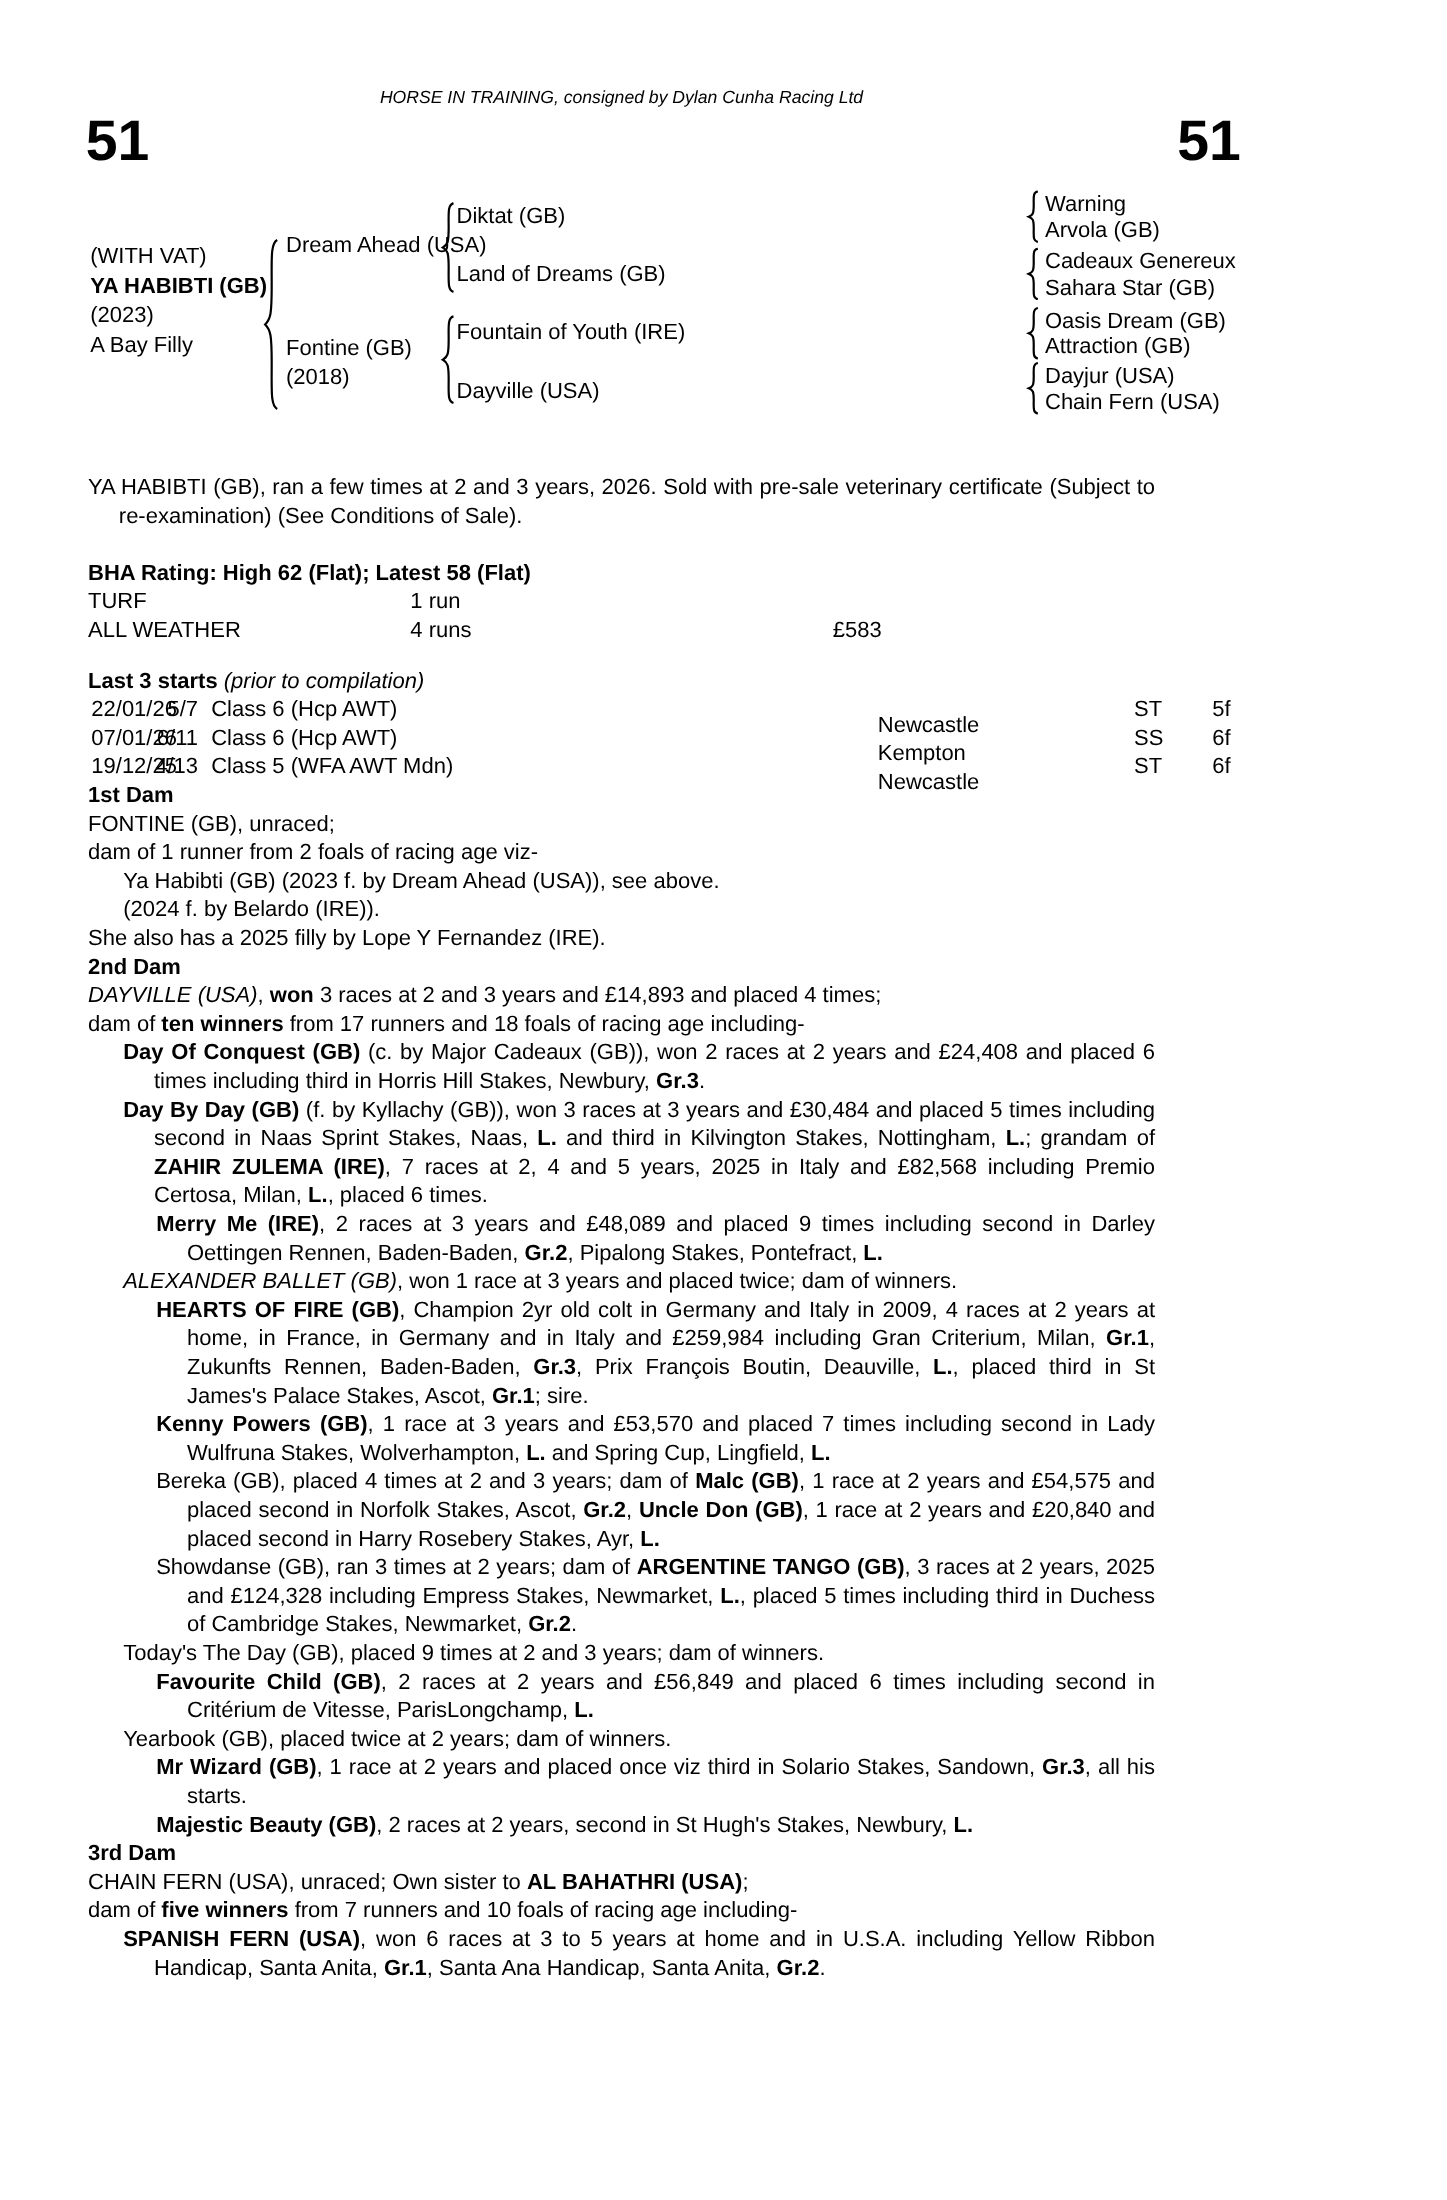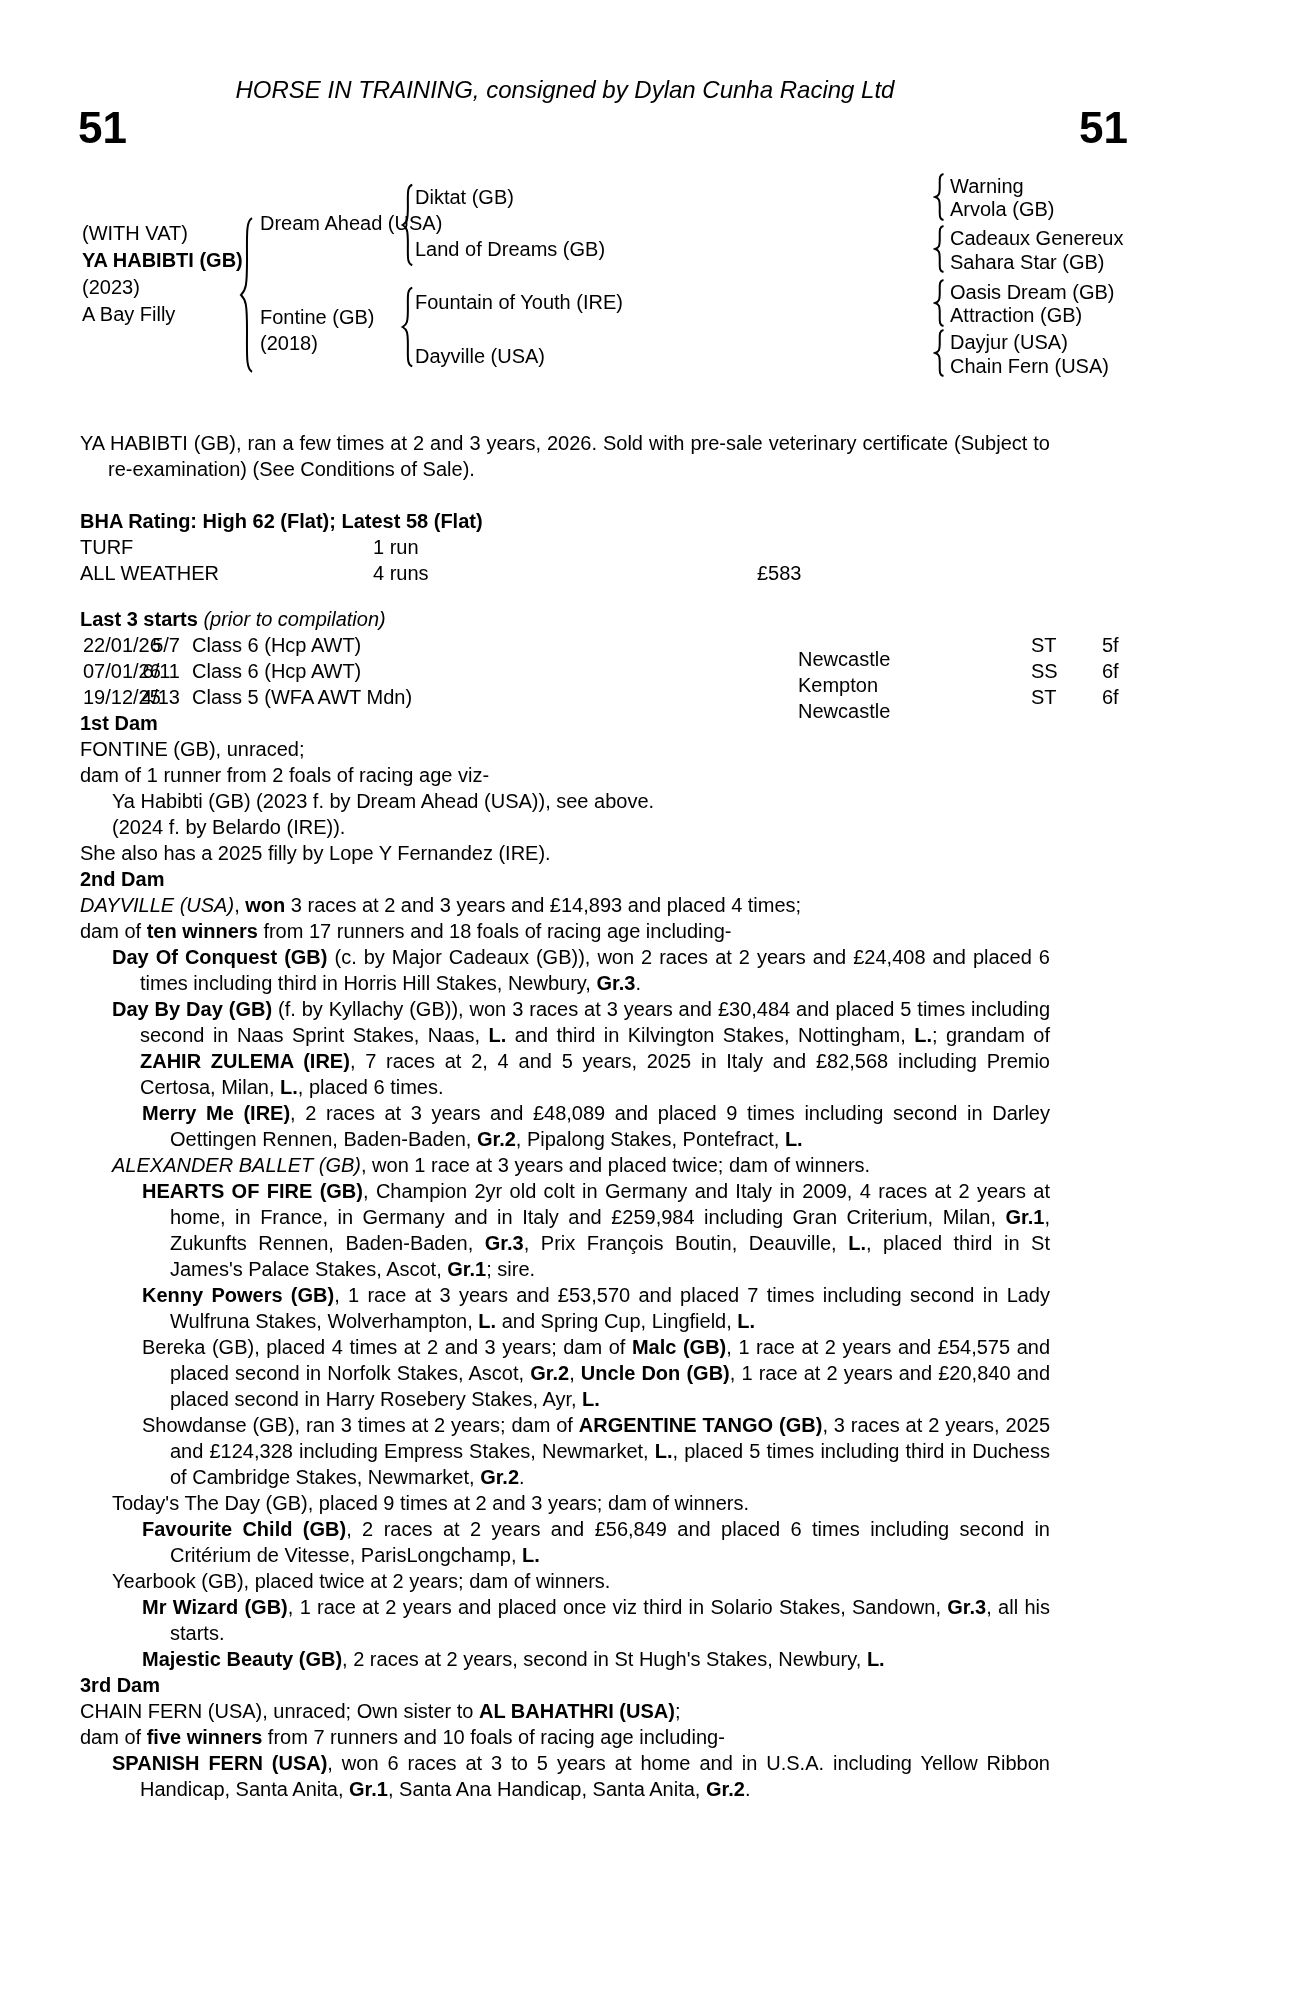--- a/index.html
+++ b/index.html
@@ -6,25 +6,25 @@
   .page{
     position:relative;
     width:1315px;height:2000px;
     background:#ffffff;color:#000;
     font-family:"Liberation Sans","DejaVu Sans",sans-serif;
     font-size:20px;line-height:26px;
     overflow:hidden;
   }
   .consign-header{
     position:absolute;left:80px;top:76px;width:970px;
-    text-align:center;font-style:italic;font-size:24px;line-height:28px;
+    text-align:center;font-style:italic;font-size:16px;line-height:28px;
   }
   .lot{
     position:absolute;top:106px;
-    font-weight:bold;font-size:44px;line-height:44px;
+    font-weight:bold;font-size:52px;line-height:44px;
   }
   .lot-left{left:78px;}
   .lot-right{right:187px;}
 
   
   .pedigree{position:absolute;left:80px;top:170px;width:1180px;height:212px;}
   .ped-item{position:absolute;white-space:nowrap;line-height:22px;}
   .bold{font-weight:bold;}
   .ital{font-style:italic;}
   .brace{position:absolute;}

